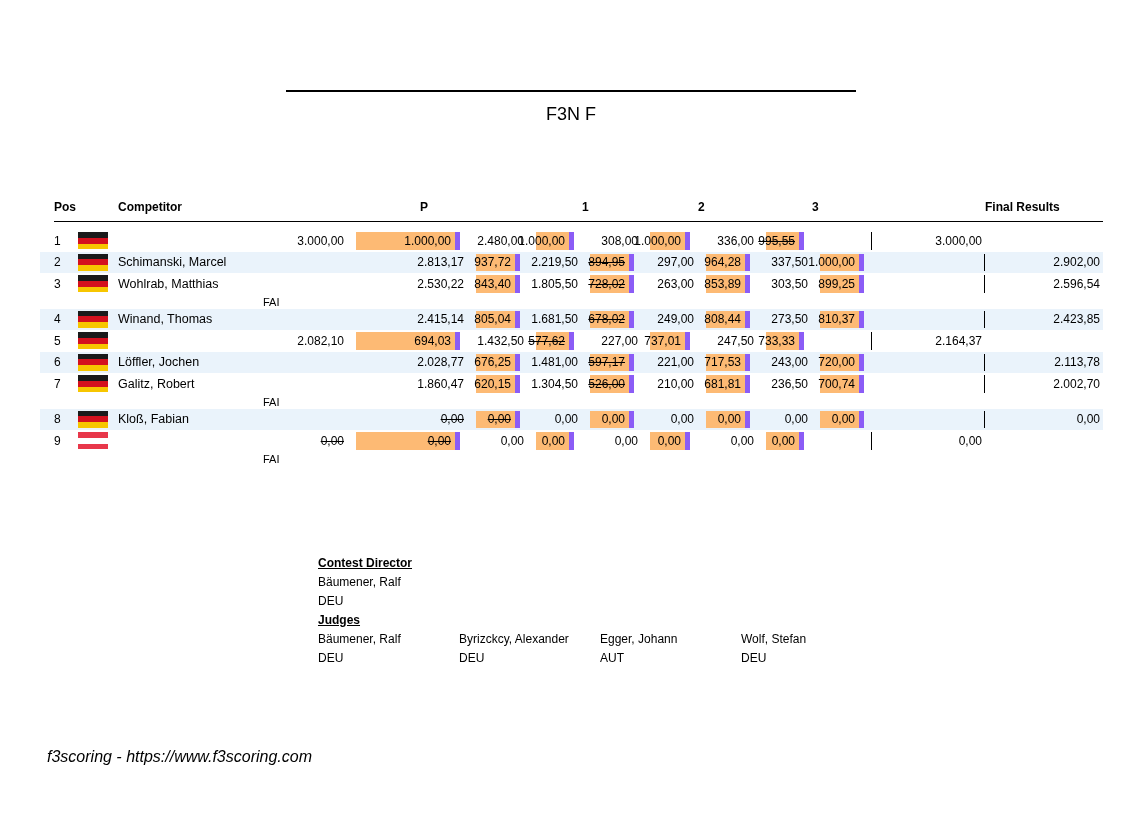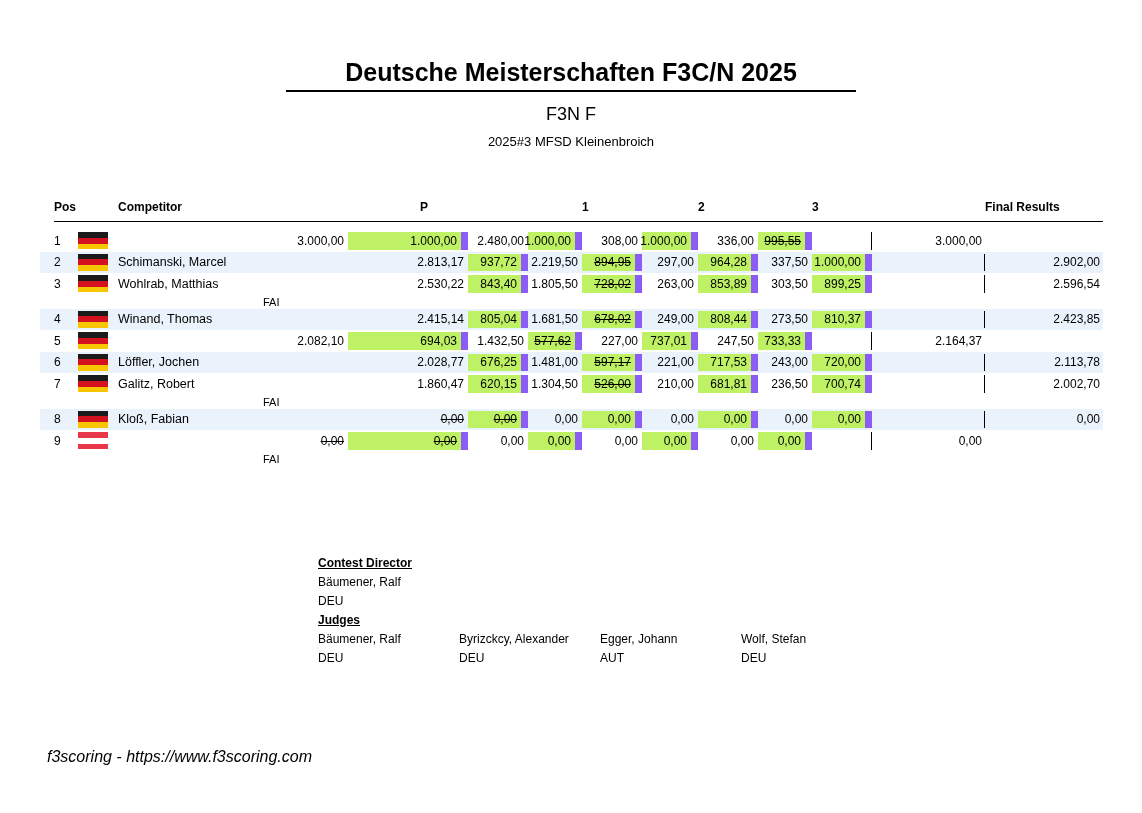--- a/index.html
+++ b/index.html
@@ -32,22 +32,22 @@
   .thead .hc { white-space:nowrap; }
   .hc-pos { padding-left:14px; }
   .hc-p { padding-left:72px; }
   .head-rule { position:absolute; left:54px; top:221px; width:1049px; height:0; border-top:1.5px solid #000; }
 
   .tbody { position:absolute; left:40px; top:230px; width:1063px; font-size:12px; }
   .comp-row { height:21.5px; align-items:stretch; }
   .comp-row.striped { background:#EAF3FB; }
   .cell { display:flex; align-items:center; justify-content:flex-end; white-space:nowrap; }
   .cell.raw { padding-right:4px; }
-  .cell.norm { background:#bef264; border-right:7px solid #8b5cf6; padding-right:4px;
-               margin:2px 0; }
+  .cell.norm { background:#fdba74; border-right:5px solid #8b5cf6; padding-right:4px;
+               margin:2px 8px; }
   .cell.struck, .struck { text-decoration:line-through; }
   .pos-cell { display:flex; align-items:center; padding-left:14px; }
   .flag-cell { display:flex; align-items:center; }
   .flag { width:30px; height:17px; display:flex; flex-direction:column; }
   .flag div { flex:1; }
   .flag-de .s1 { background:#1a1a1a; } .flag-de .s2 { background:#d4111e; } .flag-de .s3 { background:#f7c600; }
   .flag-at .s1 { background:#e8374a; } .flag-at .s2 { background:#fff; } .flag-at .s3 { background:#e8374a; }
   .name-cell { display:flex; align-items:center; font-size:12.5px; white-space:nowrap; }
   .spacer-cell { border-right:1px solid #000; margin:2px 0; }
   .final-cell { display:flex; align-items:center; justify-content:flex-end; padding-right:3px; white-space:nowrap; }
@@ -63,24 +63,22 @@
 
   
   .page-footer { position:absolute; left:47px; top:748px; font-size:16px; font-style:italic; }
 </style>
 </head>
 <body>
 
 <div class="page">
 
 
-  <div class="title">Deutsche Meisterschaften F3C/N 2025</div>
   <div class="title-rule"></div>
   <div class="class-title">F3N F</div>
-  <div class="event-name">2025#3 MFSD Kleinenbroich</div>
 
   <div class="thead grid-row">
     <div class="hc hc-pos">Pos</div>
     <div class="hc"></div>
     <div class="hc">Competitor</div>
     <div class="hc hc-p">P</div>
     <div class="hc"></div>
     <div class="hc"></div>
     <div class="hc">1</div>
     <div class="hc"></div>

